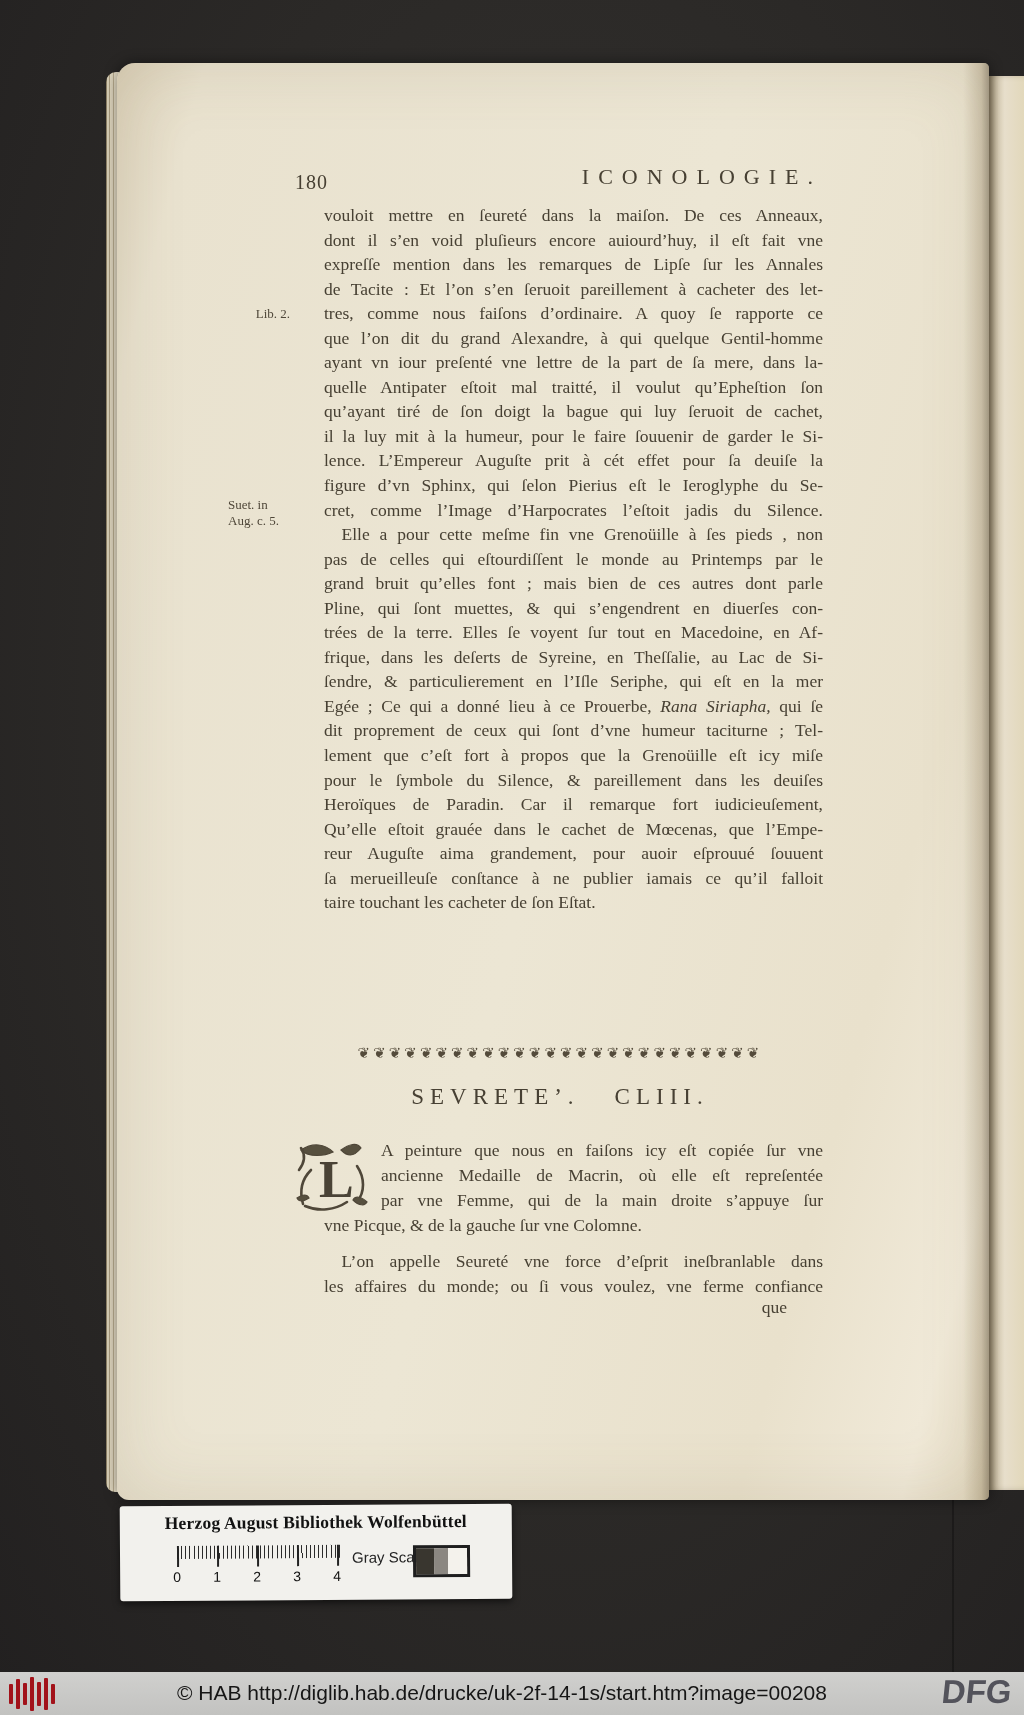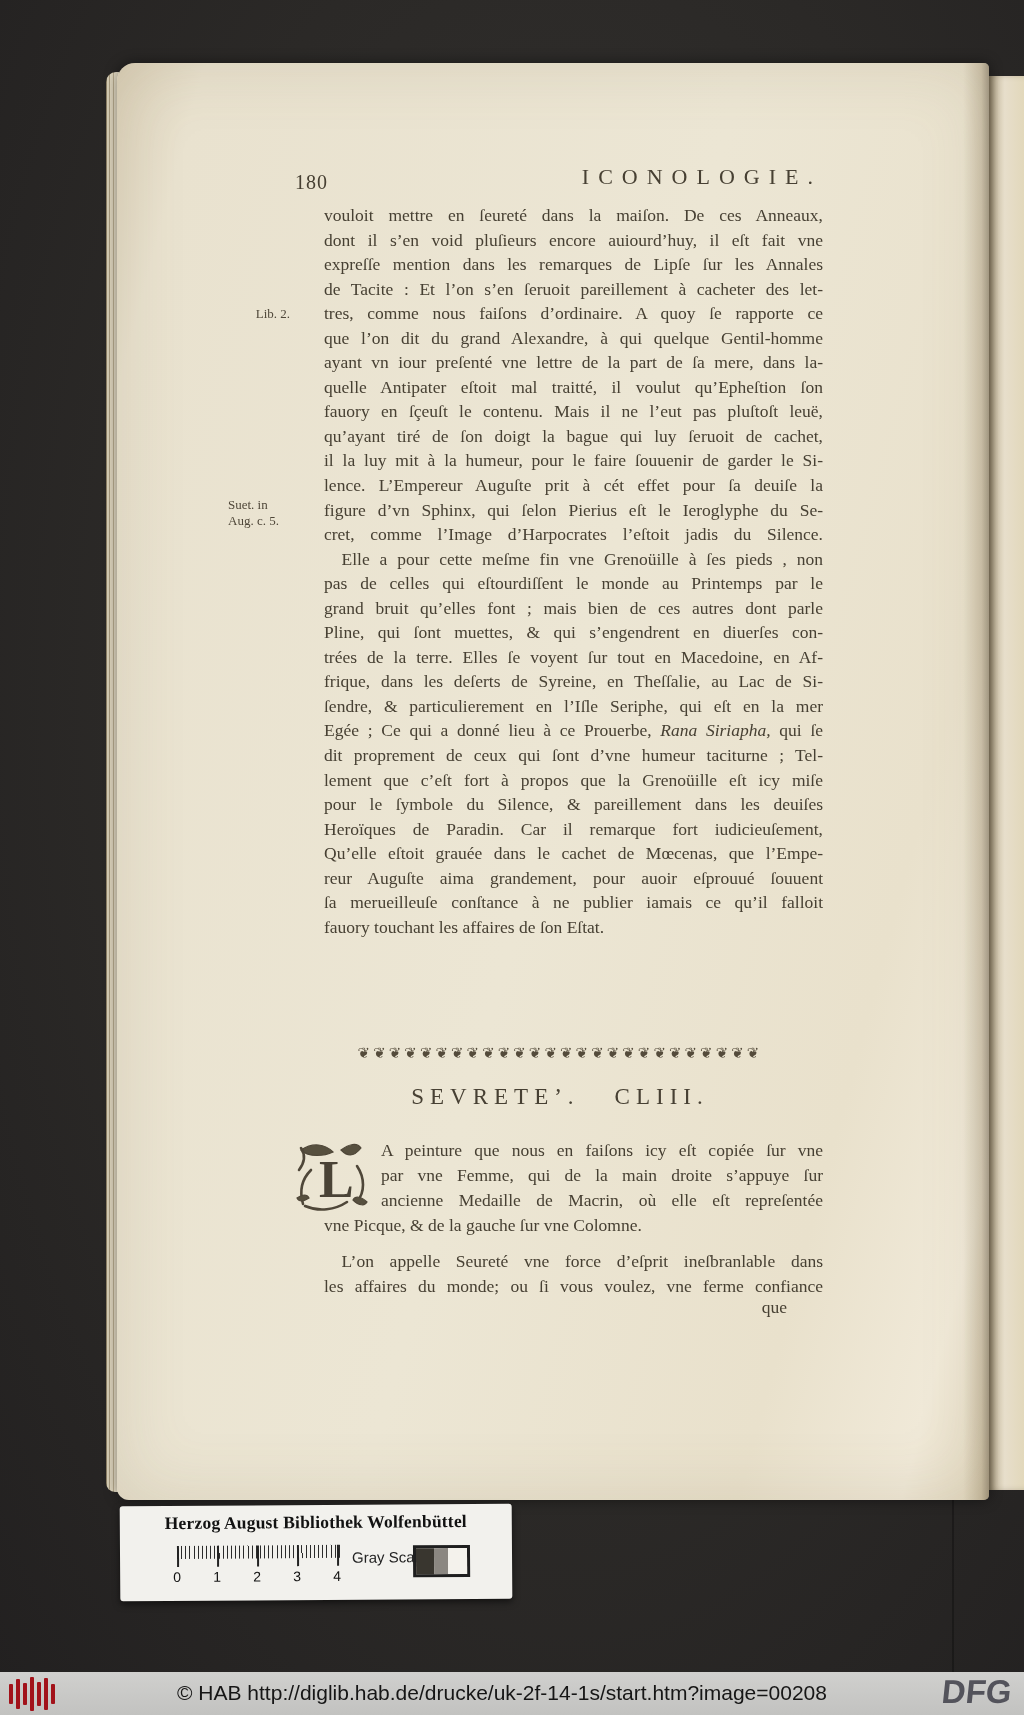--- a/index.html
+++ b/index.html
@@ -93,42 +93,41 @@
 
 <div class="body1 ink">
   <div class="jline">vouloit mettre en ſeureté dans la maiſon.  De ces Anneaux,</div>
   <div class="jline">dont il s’en void pluſieurs encore auiourd’huy, il eſt fait vne</div>
   <div class="jline">expreſſe mention dans les remarques de Lipſe ſur les Annales</div>
   <div class="jline">de Tacite : Et l’on s’en ſeruoit pareillement à cacheter des let-</div>
   <div class="jline">tres, comme nous faiſons d’ordinaire. A quoy ſe rapporte ce</div>
   <div class="jline">que l’on dit du grand Alexandre, à qui quelque Gentil-homme</div>
   <div class="jline">ayant vn iour preſenté vne lettre de la part de ſa mere, dans la-</div>
   <div class="jline">quelle Antipater eſtoit mal traitté, il voulut qu’Epheſtion ſon</div>
-  <div class="jline">fauory en ſçeuſt le contenu. Mais il ne l’eut pas pluſtoſt leuë,</div>
   <div class="jline">qu’ayant tiré de ſon doigt la bague qui luy ſeruoit de cachet,</div>
   <div class="jline">il la luy mit à la humeur, pour le faire ſouuenir de garder le Si-</div>
   <div class="jline">lence. L’Empereur Auguſte prit à cét effet pour ſa deuiſe la</div>
   <div class="jline">figure d’vn Sphinx, qui ſelon Pierius eſt le Ieroglyphe du Se-</div>
   <div class="jline">cret, comme l’Image d’Harpocrates l’eſtoit jadis du Silence.</div>
   <div class="jline"> Elle a pour cette meſme fin vne Grenoüille à ſes pieds , non</div>
   <div class="jline">pas de celles qui eſtourdiſſent le monde au Printemps par le</div>
   <div class="jline">grand bruit qu’elles font ; mais bien de ces autres dont parle</div>
   <div class="jline">Pline, qui ſont muettes, &amp; qui s’engendrent en diuerſes con-</div>
   <div class="jline">trées de la terre. Elles ſe voyent ſur tout en Macedoine, en Af-</div>
   <div class="jline">frique, dans les deſerts de Syreine, en Theſſalie, au Lac de Si-</div>
   <div class="jline">ſendre, &amp; particulierement en l’Iſle Seriphe, qui eſt en la mer</div>
   <div class="jline"><span>Egée ; Ce qui a donné lieu à ce Prouerbe, </span><i>Rana Siriapha,</i><span> qui ſe</span></div>
   <div class="jline">dit proprement de ceux qui ſont d’vne humeur taciturne ; Tel-</div>
   <div class="jline">lement que c’eſt fort à propos que la Grenoüille eſt icy miſe</div>
   <div class="jline">pour le ſymbole du Silence, &amp; pareillement dans les deuiſes</div>
   <div class="jline">Heroïques de Paradin. Car il remarque fort iudicieuſement,</div>
   <div class="jline">Qu’elle eſtoit grauée dans le cachet de Mœcenas, que l’Empe-</div>
   <div class="jline">reur Auguſte aima grandement, pour auoir eſprouué ſouuent</div>
   <div class="jline">ſa merueilleuſe conſtance à ne publier iamais ce qu’il falloit</div>
-  <div class="jline short">fauory touchant les affaires de ſon Eſtat.</div>
+  <div class="jline short">taire touchant les cacheter de ſon Eſtat.</div>
 </div>
 
 <div class="ornament">❦❦❦❦❦❦❦❦❦❦❦❦❦❦❦❦❦❦❦❦❦❦❦❦❦❦</div>
 
 <div class="heading ink">SEVRETE’.  CLIII.</div>
 
 <div class="para2 ink">
   <div class="dropcap">
     <svg width="74" height="73" viewBox="0 0 74 73" xmlns="http://www.w3.org/2000/svg">
       <g stroke="#4f4739" fill="none" stroke-width="2.6" stroke-linecap="round">
@@ -138,22 +137,22 @@
         <path d="M10,66 C24,72 40,70 52,62"></path>
         <path d="M62,26 C70,38 70,52 62,62"></path>
         <path d="M4,30 C10,22 10,14 6,8"></path>
         <path d="M14,58 C8,62 4,62 2,58 C8,54 12,54 14,58 Z" fill="#57503f" stroke-width="1.2"></path>
         <path d="M58,60 C64,66 70,66 72,62 C66,56 60,56 58,60 Z" fill="#57503f" stroke-width="1.2"></path>
       </g>
       <text x="24" y="57" font-family="Liberation Serif, DejaVu Serif, serif" font-size="52" font-weight="bold" fill="#4a4336">L</text>
     </svg>
   </div>
   <div class="jline">A peinture que nous en faiſons icy eſt copiée ſur vne</div>
+  <div class="jline">ancienne Medaille de Macrin, où elle eſt repreſentée</div>
   <div class="jline">par vne Femme, qui de la main droite s’appuye ſur</div>
-  <div class="jline">ancienne Medaille de Macrin, où elle eſt repreſentée</div>
   <div class="jline short">vne Picque, &amp; de la gauche ſur vne Colomne.</div>
 </div>
 
 <div class="para3 ink">
   <div class="jline"> L’on appelle Seureté vne force d’eſprit ineſbranlable dans</div>
   <div class="jline">les affaires du monde; ou ſi vous voulez, vne ferme confiance</div>
 </div>
 
 <div class="catchword ink">que</div>
 

